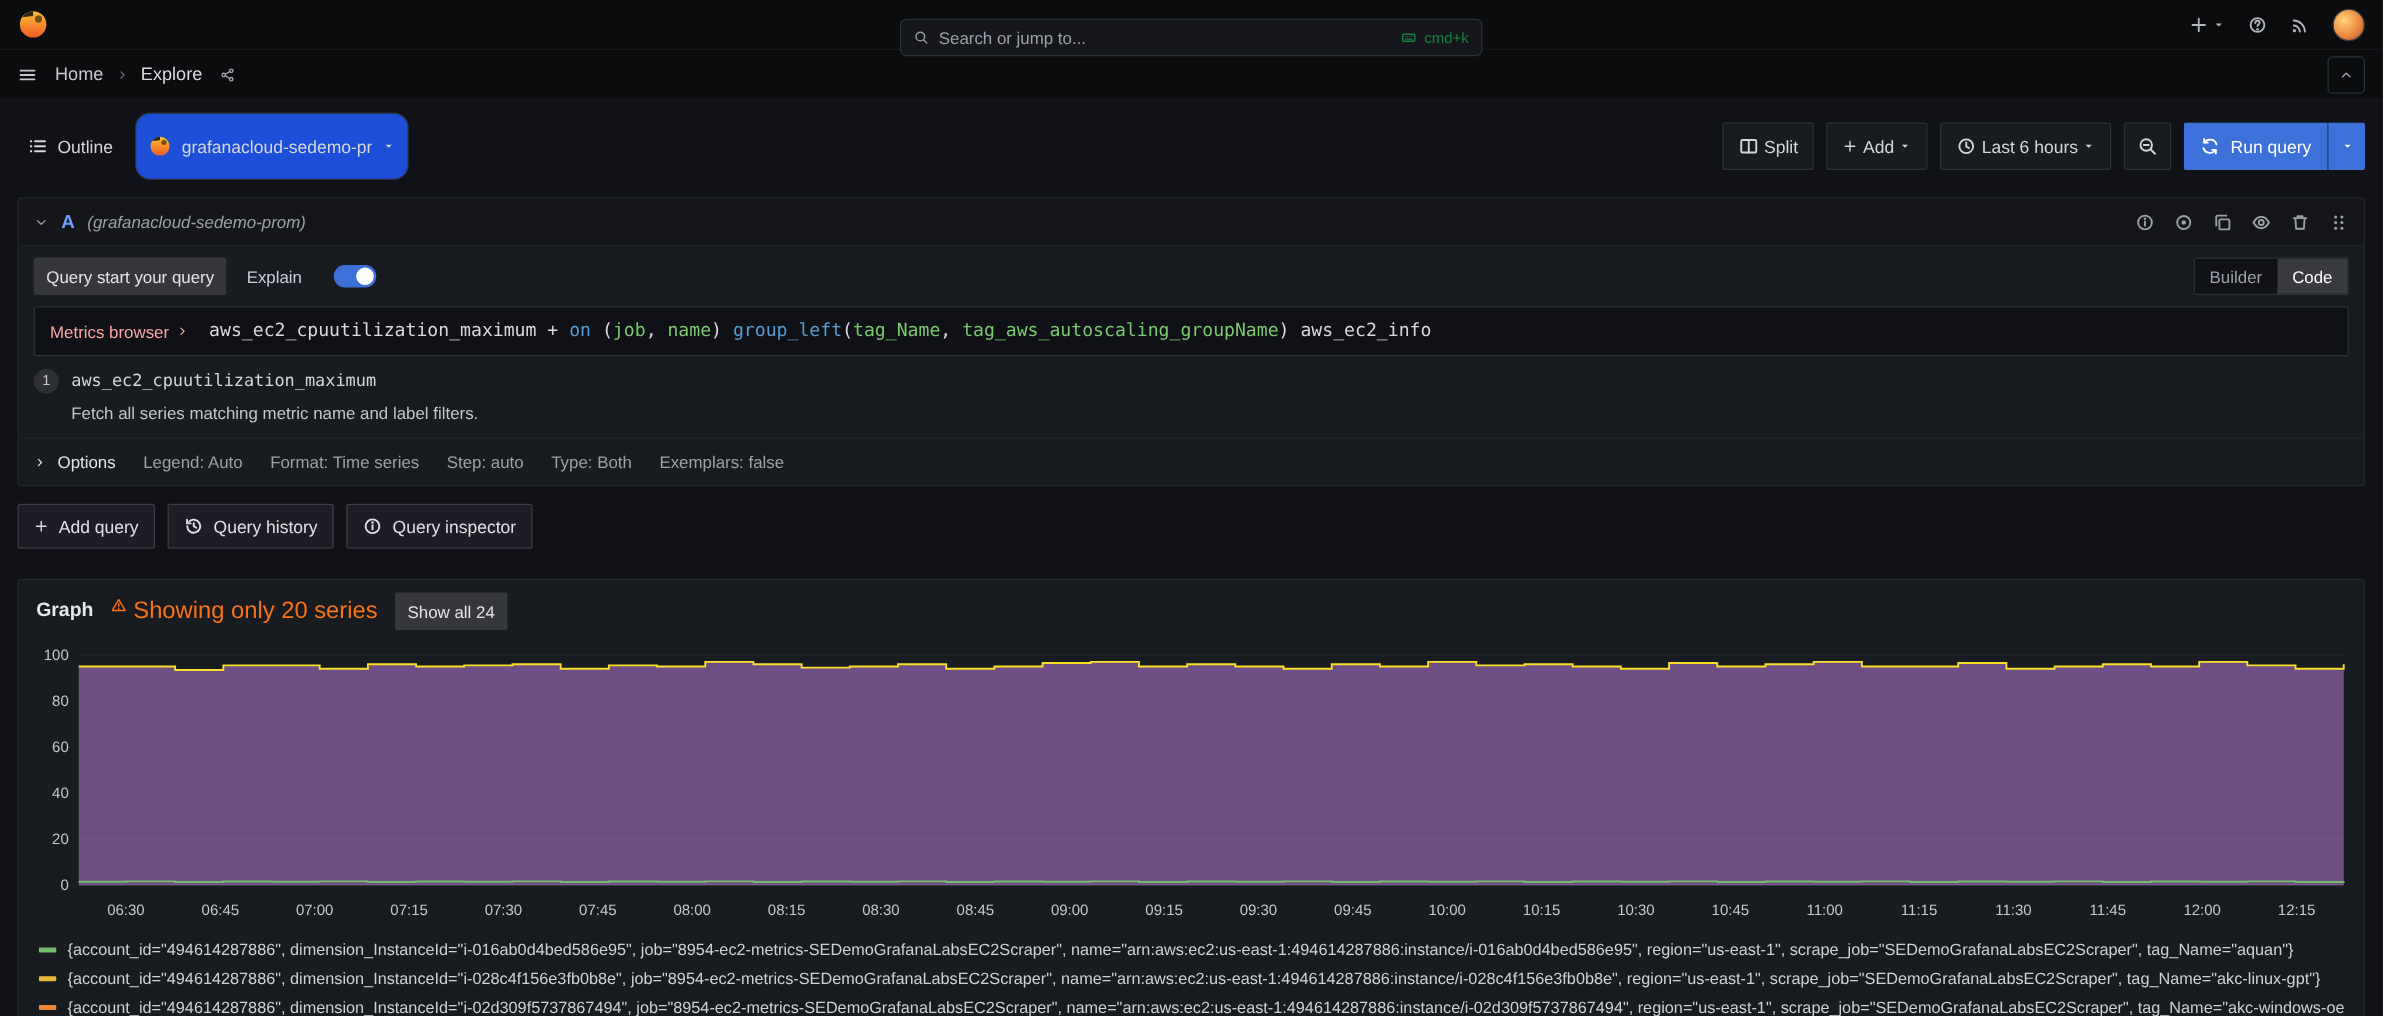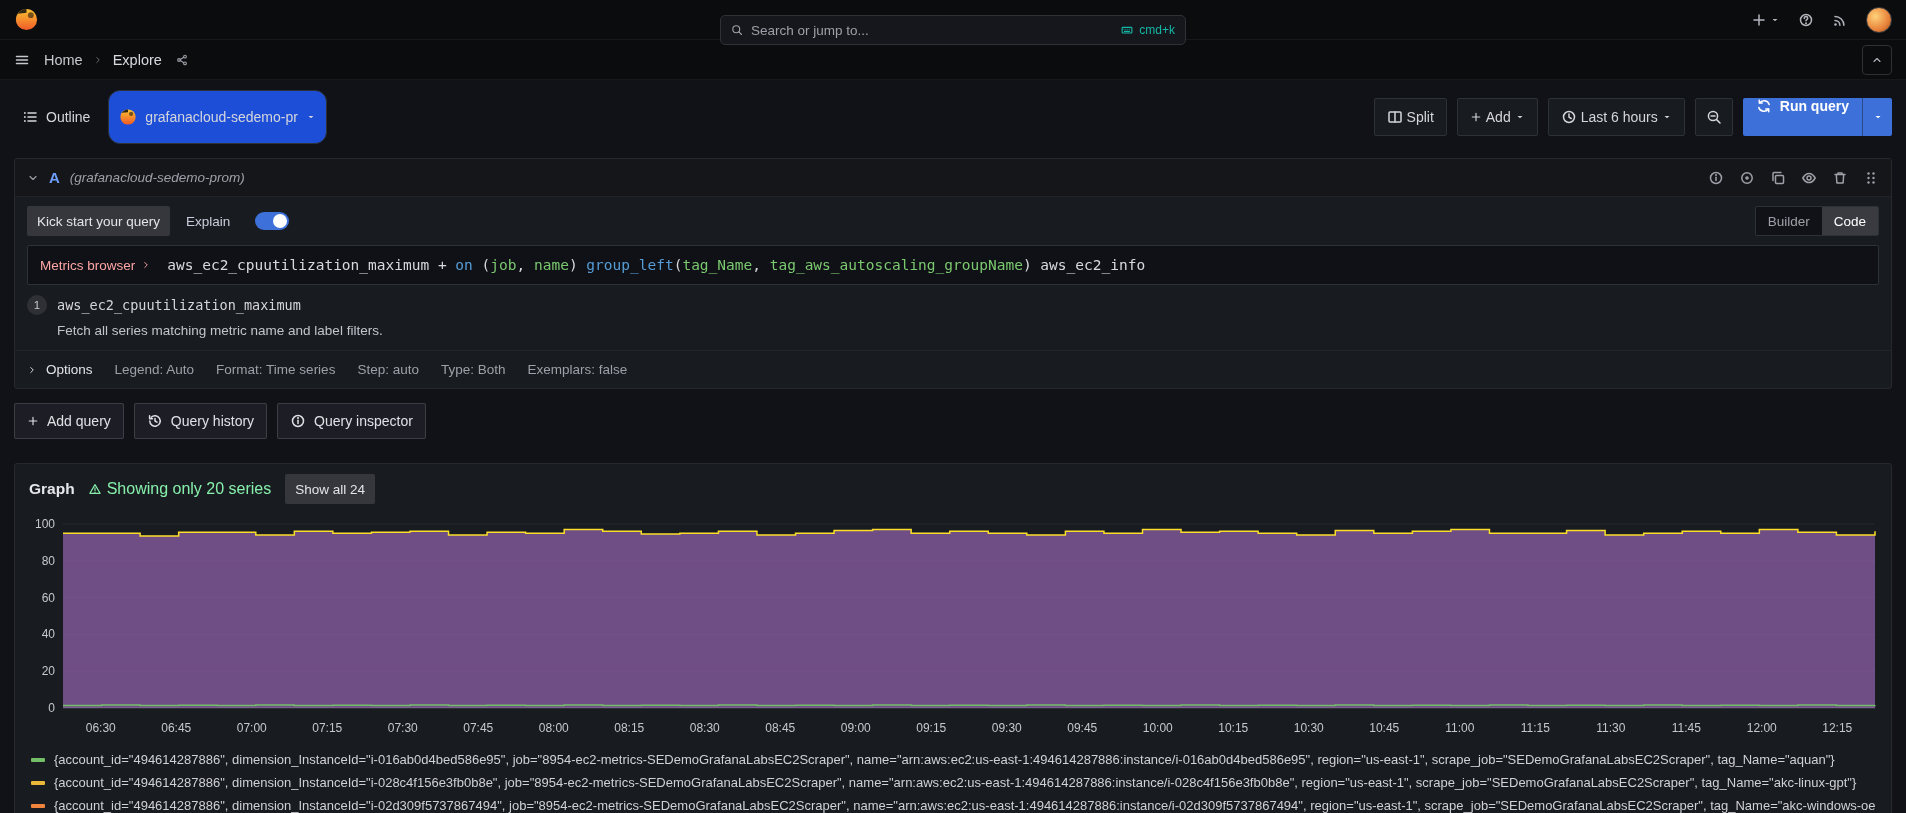--- a/index.html
+++ b/index.html
@@ -12,21 +12,21 @@
   .icon.sm{width:12px;height:12px}
   .icon.xs{width:10px;height:10px}
 
   
   .topnav{height:40px;background:#0b0c0e;display:flex;align-items:center;padding:0 14px;
           position:relative;border-bottom:1px solid #17181c}
   .search{position:absolute;left:50%;top:15px;transform:translateX(-50%);width:466px;height:30px;
           background:#16171d;border:1px solid #2c3235;border-radius:5px;display:flex;
           align-items:center;gap:8px;padding:0 10px;color:#9da0a8;cursor:text}
   .search .ph{flex:1;font-size:13.5px}
-  .kbd{display:flex;align-items:center;gap:6px;font-size:12px;color:#14b8a6}
+  .kbd{display:flex;align-items:center;gap:6px;font-size:12px;color:#15803d}
   .nav-right{margin-left:auto;display:flex;align-items:center;gap:18px;color:#b3b5bd}
   .iconbtn{display:flex;align-items:center;gap:3px;cursor:pointer;color:#b3b5bd;background:none;border:none;padding:0}
   .avatar{width:26px;height:26px;border-radius:50%;border:1px solid #3a3d44;
           background:radial-gradient(circle at 35% 35%,#ffd27a,#e8833a 60%,#a14d1d)}
 
   
   .subnav{height:40px;background:#0b0c0e;display:flex;align-items:center;gap:14px;
           padding:0 14px;border-bottom:1px solid #17181c;color:#c7c8cd}
   .crumbs{display:flex;align-items:center;gap:10px;font-size:14.5px}
   .crumb{cursor:pointer}
@@ -38,21 +38,21 @@
   .toolbar{display:flex;align-items:center;gap:10px;padding:10px 14px 0}
   .outline-btn{display:flex;gap:8px;align-items:center;height:38px;padding:0 8px;color:#d5d6dc;
           font-weight:500;background:none;border:none;font-size:14px;cursor:pointer}
   .ds-picker{display:flex;align-items:center;gap:8px;height:54px;padding:0 10px;border:1px solid #2c3235;
           border-radius:12px;background:#1d4ed8;color:#d5d6dc;cursor:pointer}
   .toolbar-right{margin-left:auto;display:flex;align-items:center;gap:10px}
   .btn{display:inline-flex;align-items:center;gap:4px;height:38px;padding:0 12px;border:1px solid #2c3235;
        border-radius:2px;background:#181b1f;color:#d5d6dc;font-size:14px;font-weight:500;cursor:pointer;font-family:inherit}
   .btn.square{width:38px;padding:0;justify-content:center}
   .run{display:flex;height:38px;border-radius:2px;overflow:hidden;cursor:pointer}
-  .run-main{display:flex;align-items:flex-start;gap:8px;background:#3d71d9;color:#fff;padding:0 13px;font-weight:700}
+  .run-main{display:flex;align-items:center;gap:8px;background:#3d71d9;color:#fff;padding:0 13px;font-weight:400}
   .run-caret{width:30px;background:#3d71d9;border-left:1px solid rgba(17,18,23,.4);
              display:flex;align-items:center;justify-content:center;color:#fff}
 
   
   .qpanel{margin:14px 14px 0;background:#181b1f;border:1px solid #25282e;border-radius:3px}
   .qp-header{height:38px;display:flex;align-items:center;gap:10px;padding:0 12px;background:#141619;
              border-bottom:1px solid #1f2227;border-radius:3px 3px 0 0;color:#9da0a8}
   .refid{color:#6e9fff;font-weight:600;font-size:15px;cursor:pointer}
   .ds-hint{font-style:italic;color:#9da0a8;font-size:13.5px}
   .qp-hicons{margin-left:auto;display:flex;gap:15px;color:#9da0a8}
@@ -86,21 +86,21 @@
   
   .actions{display:flex;gap:10px;margin:14px 14px 0}
   .btn-ghost{display:inline-flex;align-items:center;gap:8px;height:36px;padding:0 12px;
              border:1px solid rgba(204,204,220,.18);border-radius:2px;background:rgba(204,204,220,.07);
              color:#e0e1e6;font-size:14px;font-weight:500;cursor:pointer;font-family:inherit}
 
   
   .gpanel{margin:24px 14px 0;background:#181b1f;border:1px solid #25282e;border-radius:3px;padding-bottom:180px}
   .gp-header{display:flex;align-items:center;gap:14px;padding:10px 14px 2px}
   .gp-title{font-size:15.5px;font-weight:600;color:#e6e7ec}
-  .warn{display:flex;align-items:center;gap:6px;color:#86efac;font-size:16px}
+  .warn{display:flex;align-items:flex-start;gap:6px;color:#f97316;font-size:19px}
   .gp-header .seg-group{margin-left:auto}
   .chart-wrap{padding:8px 10px 0}
   .legend{padding:4px 16px 0}
   .legend-row{display:flex;align-items:center;gap:9px;height:23px;white-space:nowrap;overflow:hidden;cursor:pointer}
   .legend-marker{width:14px;height:4px;border-radius:1px;flex:none}
   .legend-label{font-size:13px;color:#d0d1d7}
 </style>
 </head>
 <body>
 
@@ -376,21 +376,21 @@
       <svg class="icon">
           <use href="#i-trash"></use>
         </svg>
       <svg class="icon">
           <use href="#i-grip"></use>
         </svg>
     </div>
   </div>
 
   <div class="qp-controls">
-    <button class="btn-sm">Kick start your query</button>
+    <button class="btn-sm">Query start your query</button>
     <div class="explain-wrap">
       <span>Explain</span>
       <div class="switch"></div>
     </div>
     <div class="seg-group">
       <button class="seg">Builder</button>
       <button class="seg active">Code</button>
     </div>
   </div>
 

